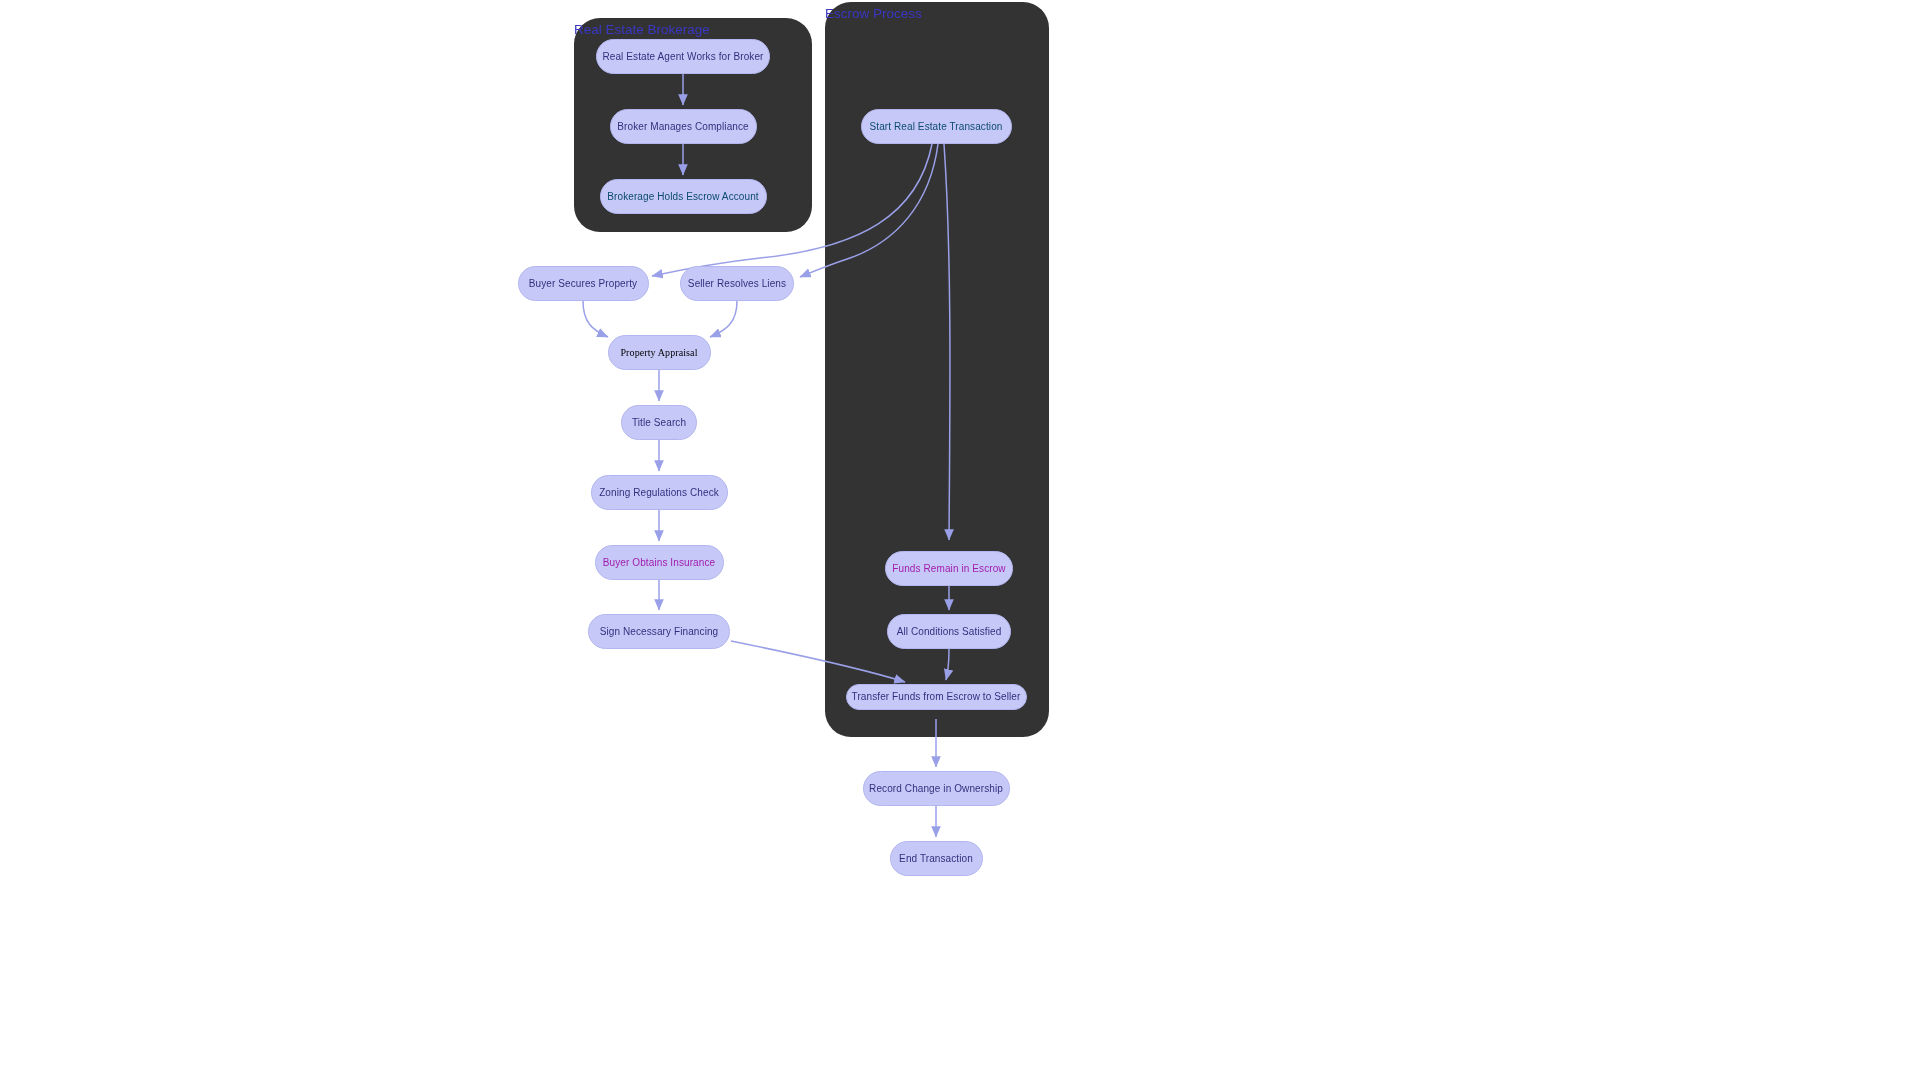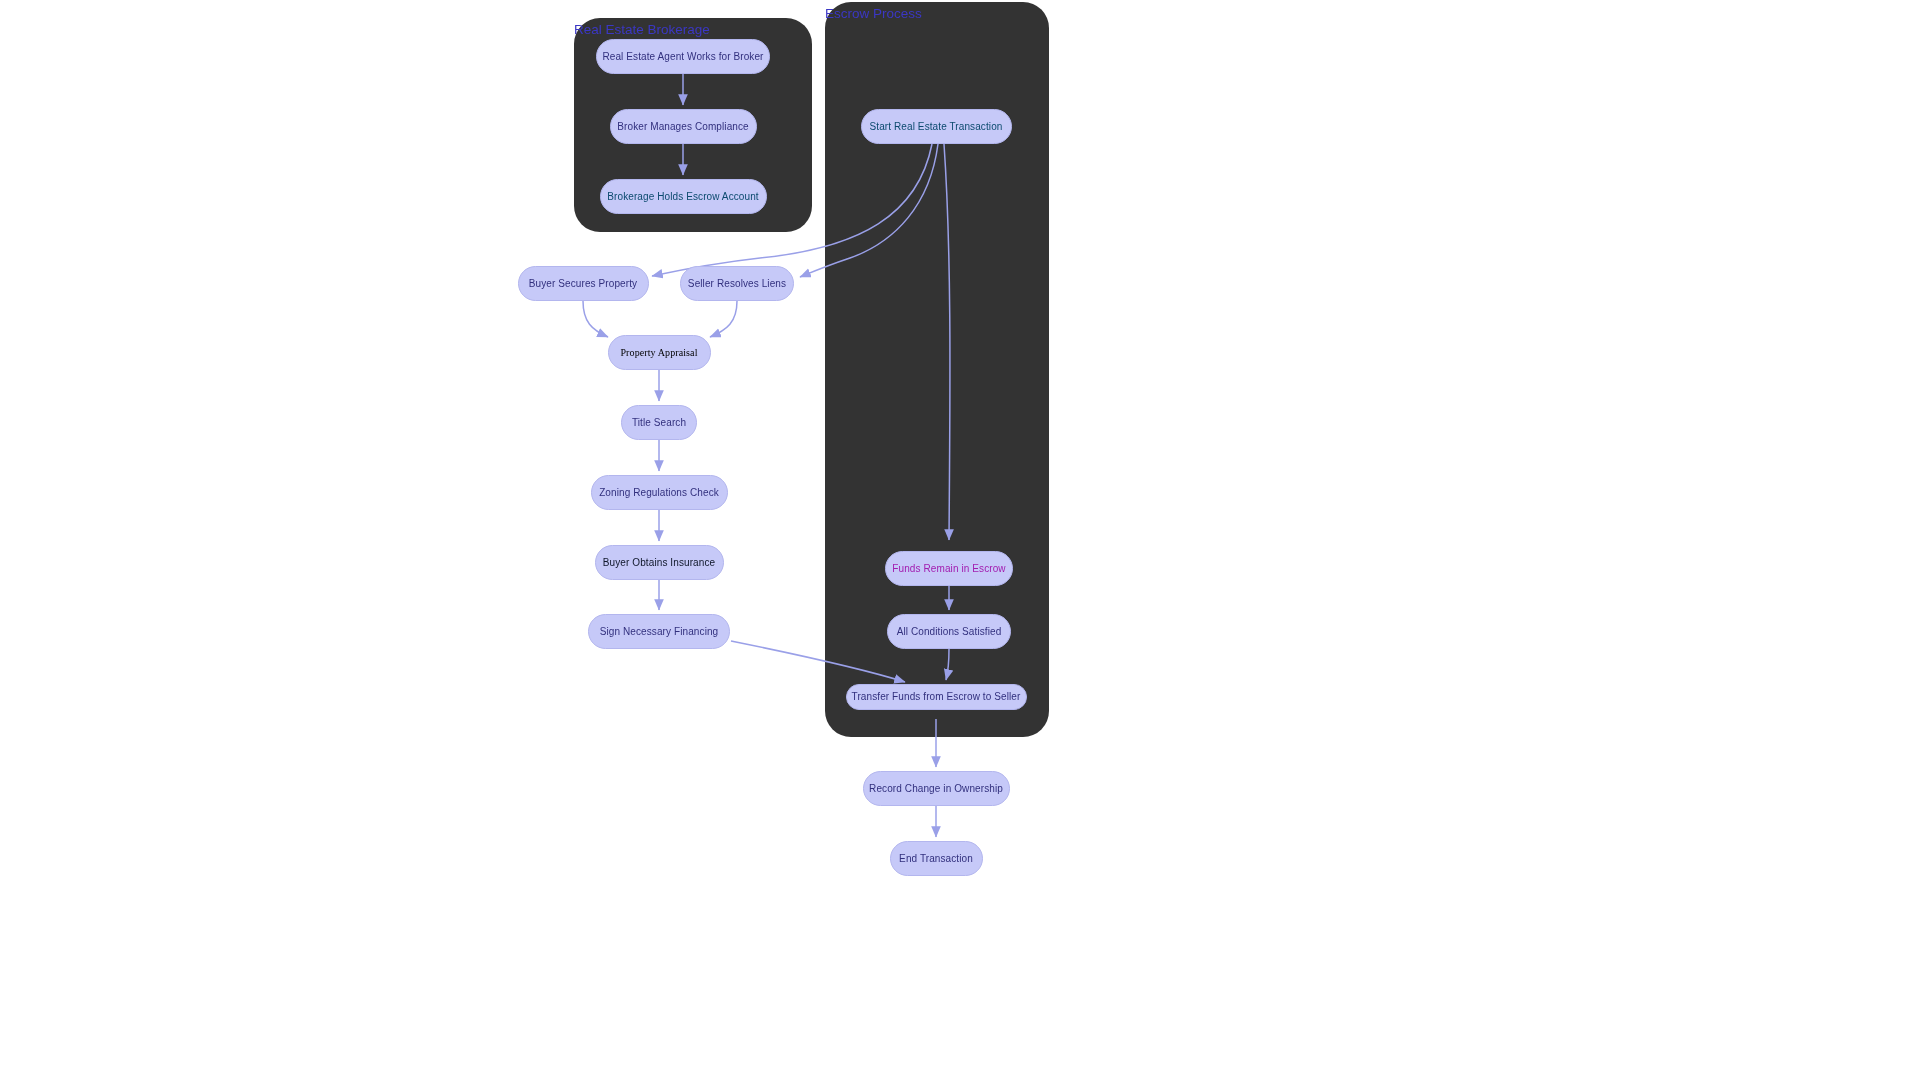--- a/index.html
+++ b/index.html
@@ -107,21 +107,21 @@
   <div id="nodes">
       <div class="node" style="left: 596px; top: 38.5px; width: 174px; height: 35px; background: rgb(198, 201, 248); border-color: rgb(179, 182, 238); color: rgb(50, 48, 126);">Real Estate Agent Works for Broker</div>
       <div class="node" style="left: 609.5px; top: 108.5px; width: 147px; height: 35px; background: rgb(198, 201, 248); border-color: rgb(179, 182, 238); color: rgb(50, 48, 126);">Broker Manages Compliance</div>
       <div class="node" style="left: 599.5px; top: 178.5px; width: 167px; height: 35px; background: rgb(198, 201, 248); border-color: rgb(179, 182, 238); color: #0c4a6e;">Brokerage Holds Escrow Account</div>
       <div class="node" style="left: 860.5px; top: 108.5px; width: 151px; height: 35px; background: rgb(198, 201, 248); border-color: rgb(179, 182, 238); color: #0c4a6e;">Start Real Estate Transaction</div>
       <div class="node" style="left: 517.5px; top: 265.5px; width: 131px; height: 35px; background: rgb(198, 201, 248); border-color: rgb(179, 182, 238); color: rgb(50, 48, 126);">Buyer Secures Property</div>
       <div class="node" style="left: 680px; top: 265.5px; width: 114px; height: 35px; background: rgb(198, 201, 248); border-color: rgb(179, 182, 238); color: rgb(50, 48, 126);">Seller Resolves Liens</div>
       <div class="node" style="left: 607.5px; top: 334.5px; width: 103px; height: 35px; background: rgb(198, 201, 248); border-color: rgb(179, 182, 238); color: #000000; font-family: Liberation Serif, serif;">Property Appraisal</div>
       <div class="node" style="left: 621px; top: 404.5px; width: 76px; height: 35px; background: rgb(198, 201, 248); border-color: rgb(179, 182, 238); color: rgb(50, 48, 126);">Title Search</div>
       <div class="node" style="left: 590.5px; top: 474.5px; width: 137px; height: 35px; background: rgb(198, 201, 248); border-color: rgb(179, 182, 238); color: rgb(50, 48, 126);">Zoning Regulations Check</div>
-      <div class="node" style="left: 594.5px; top: 544.5px; width: 129px; height: 35px; background: rgb(198, 201, 248); border-color: rgb(179, 182, 238); color: #0f172a;">Buyer Obtains Insurance</div>
+      <div class="node" style="left: 594.5px; top: 544.5px; width: 129px; height: 35px; background: rgb(198, 201, 248); border-color: rgb(179, 182, 238); color: #a21caf;">Buyer Obtains Insurance</div>
       <div class="node" style="left: 588px; top: 613.5px; width: 142px; height: 35px; background: rgb(198, 201, 248); border-color: rgb(179, 182, 238); color: rgb(50, 48, 126);">Sign Necessary Financing</div>
       <div class="node" style="left: 885px; top: 551px; width: 128px; height: 35px; background: rgb(198, 201, 248); border-color: rgb(179, 182, 238); color: #a21caf;">Funds Remain in Escrow</div>
       <div class="node" style="left: 887px; top: 613.5px; width: 124px; height: 35px; background: rgb(198, 201, 248); border-color: rgb(179, 182, 238); color: rgb(50, 48, 126);">All Conditions Satisfied</div>
       <div class="node" style="left: 845.5px; top: 683.5px; width: 181px; height: 26px; background: rgb(198, 201, 248); border-color: rgb(179, 182, 238); color: rgb(50, 48, 126);">Transfer Funds from Escrow to Seller</div>
       <div class="node" style="left: 862.5px; top: 770.5px; width: 147px; height: 35px; background: rgb(198, 201, 248); border-color: rgb(179, 182, 238); color: rgb(50, 48, 126);">Record Change in Ownership</div>
       <div class="node" style="left: 889.5px; top: 840.5px; width: 93px; height: 35px; background: rgb(198, 201, 248); border-color: rgb(179, 182, 238); color: rgb(50, 48, 126);">End Transaction</div>
     </div>
 
 </div>
 

